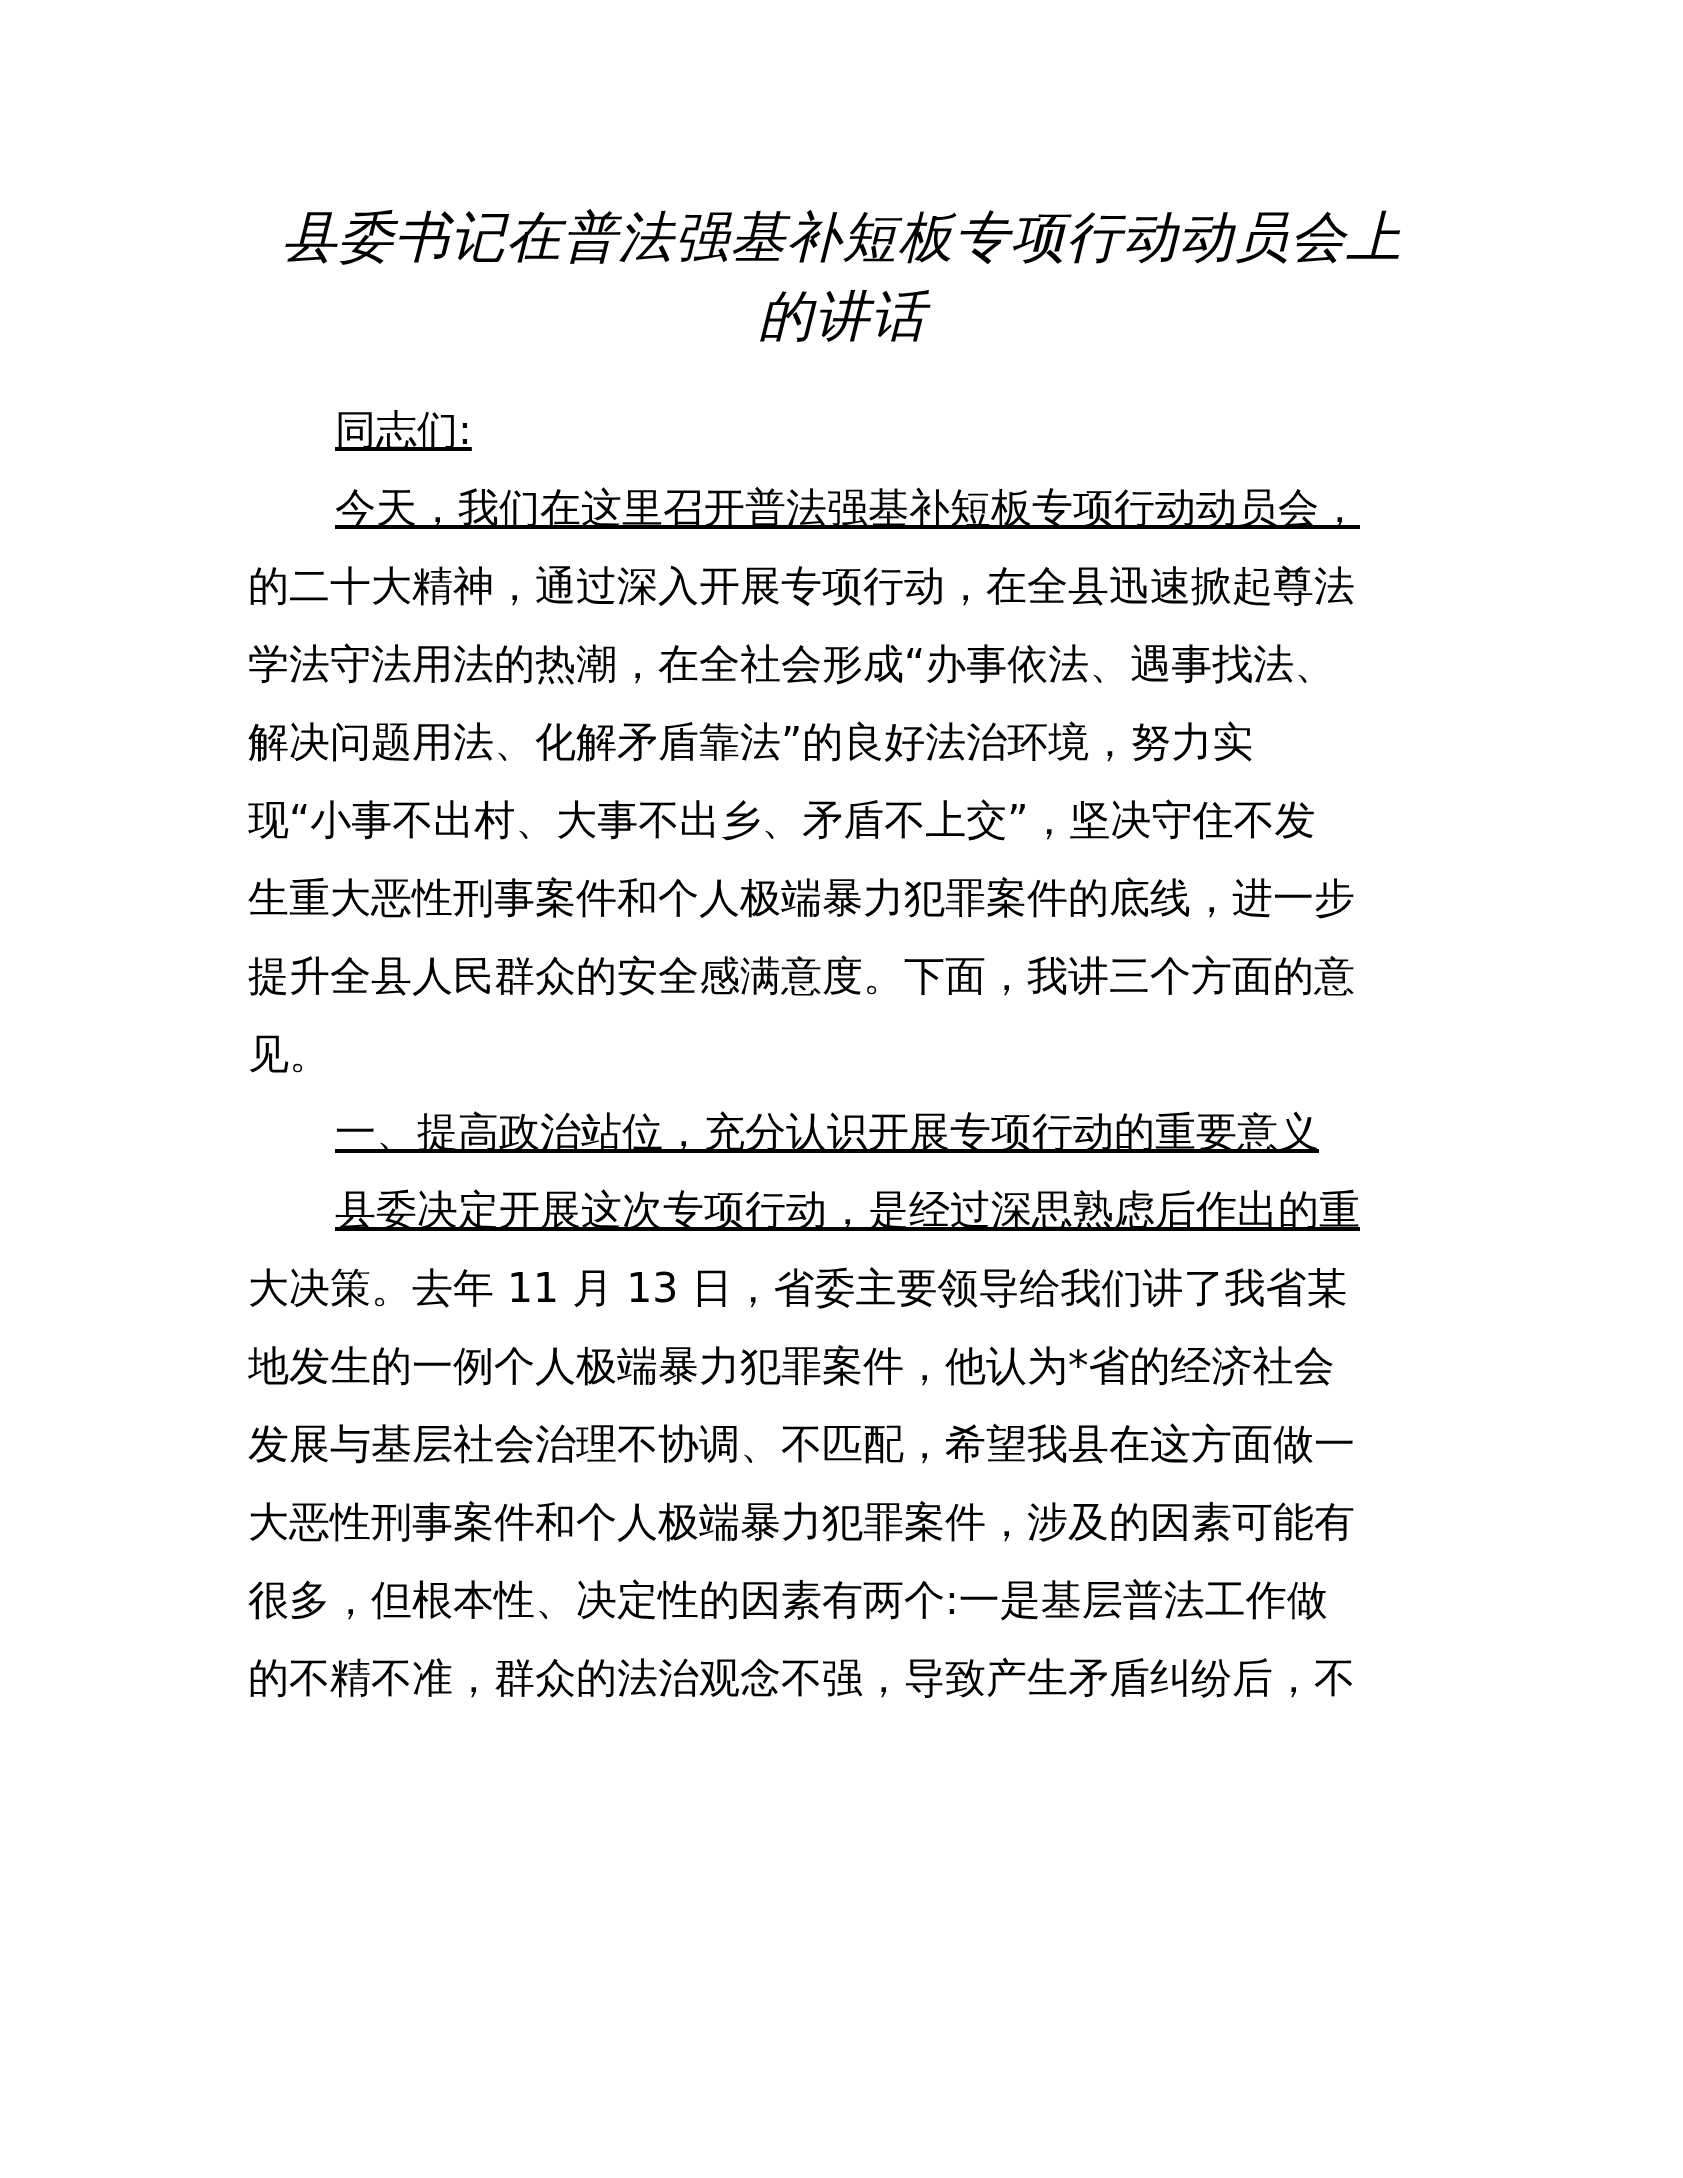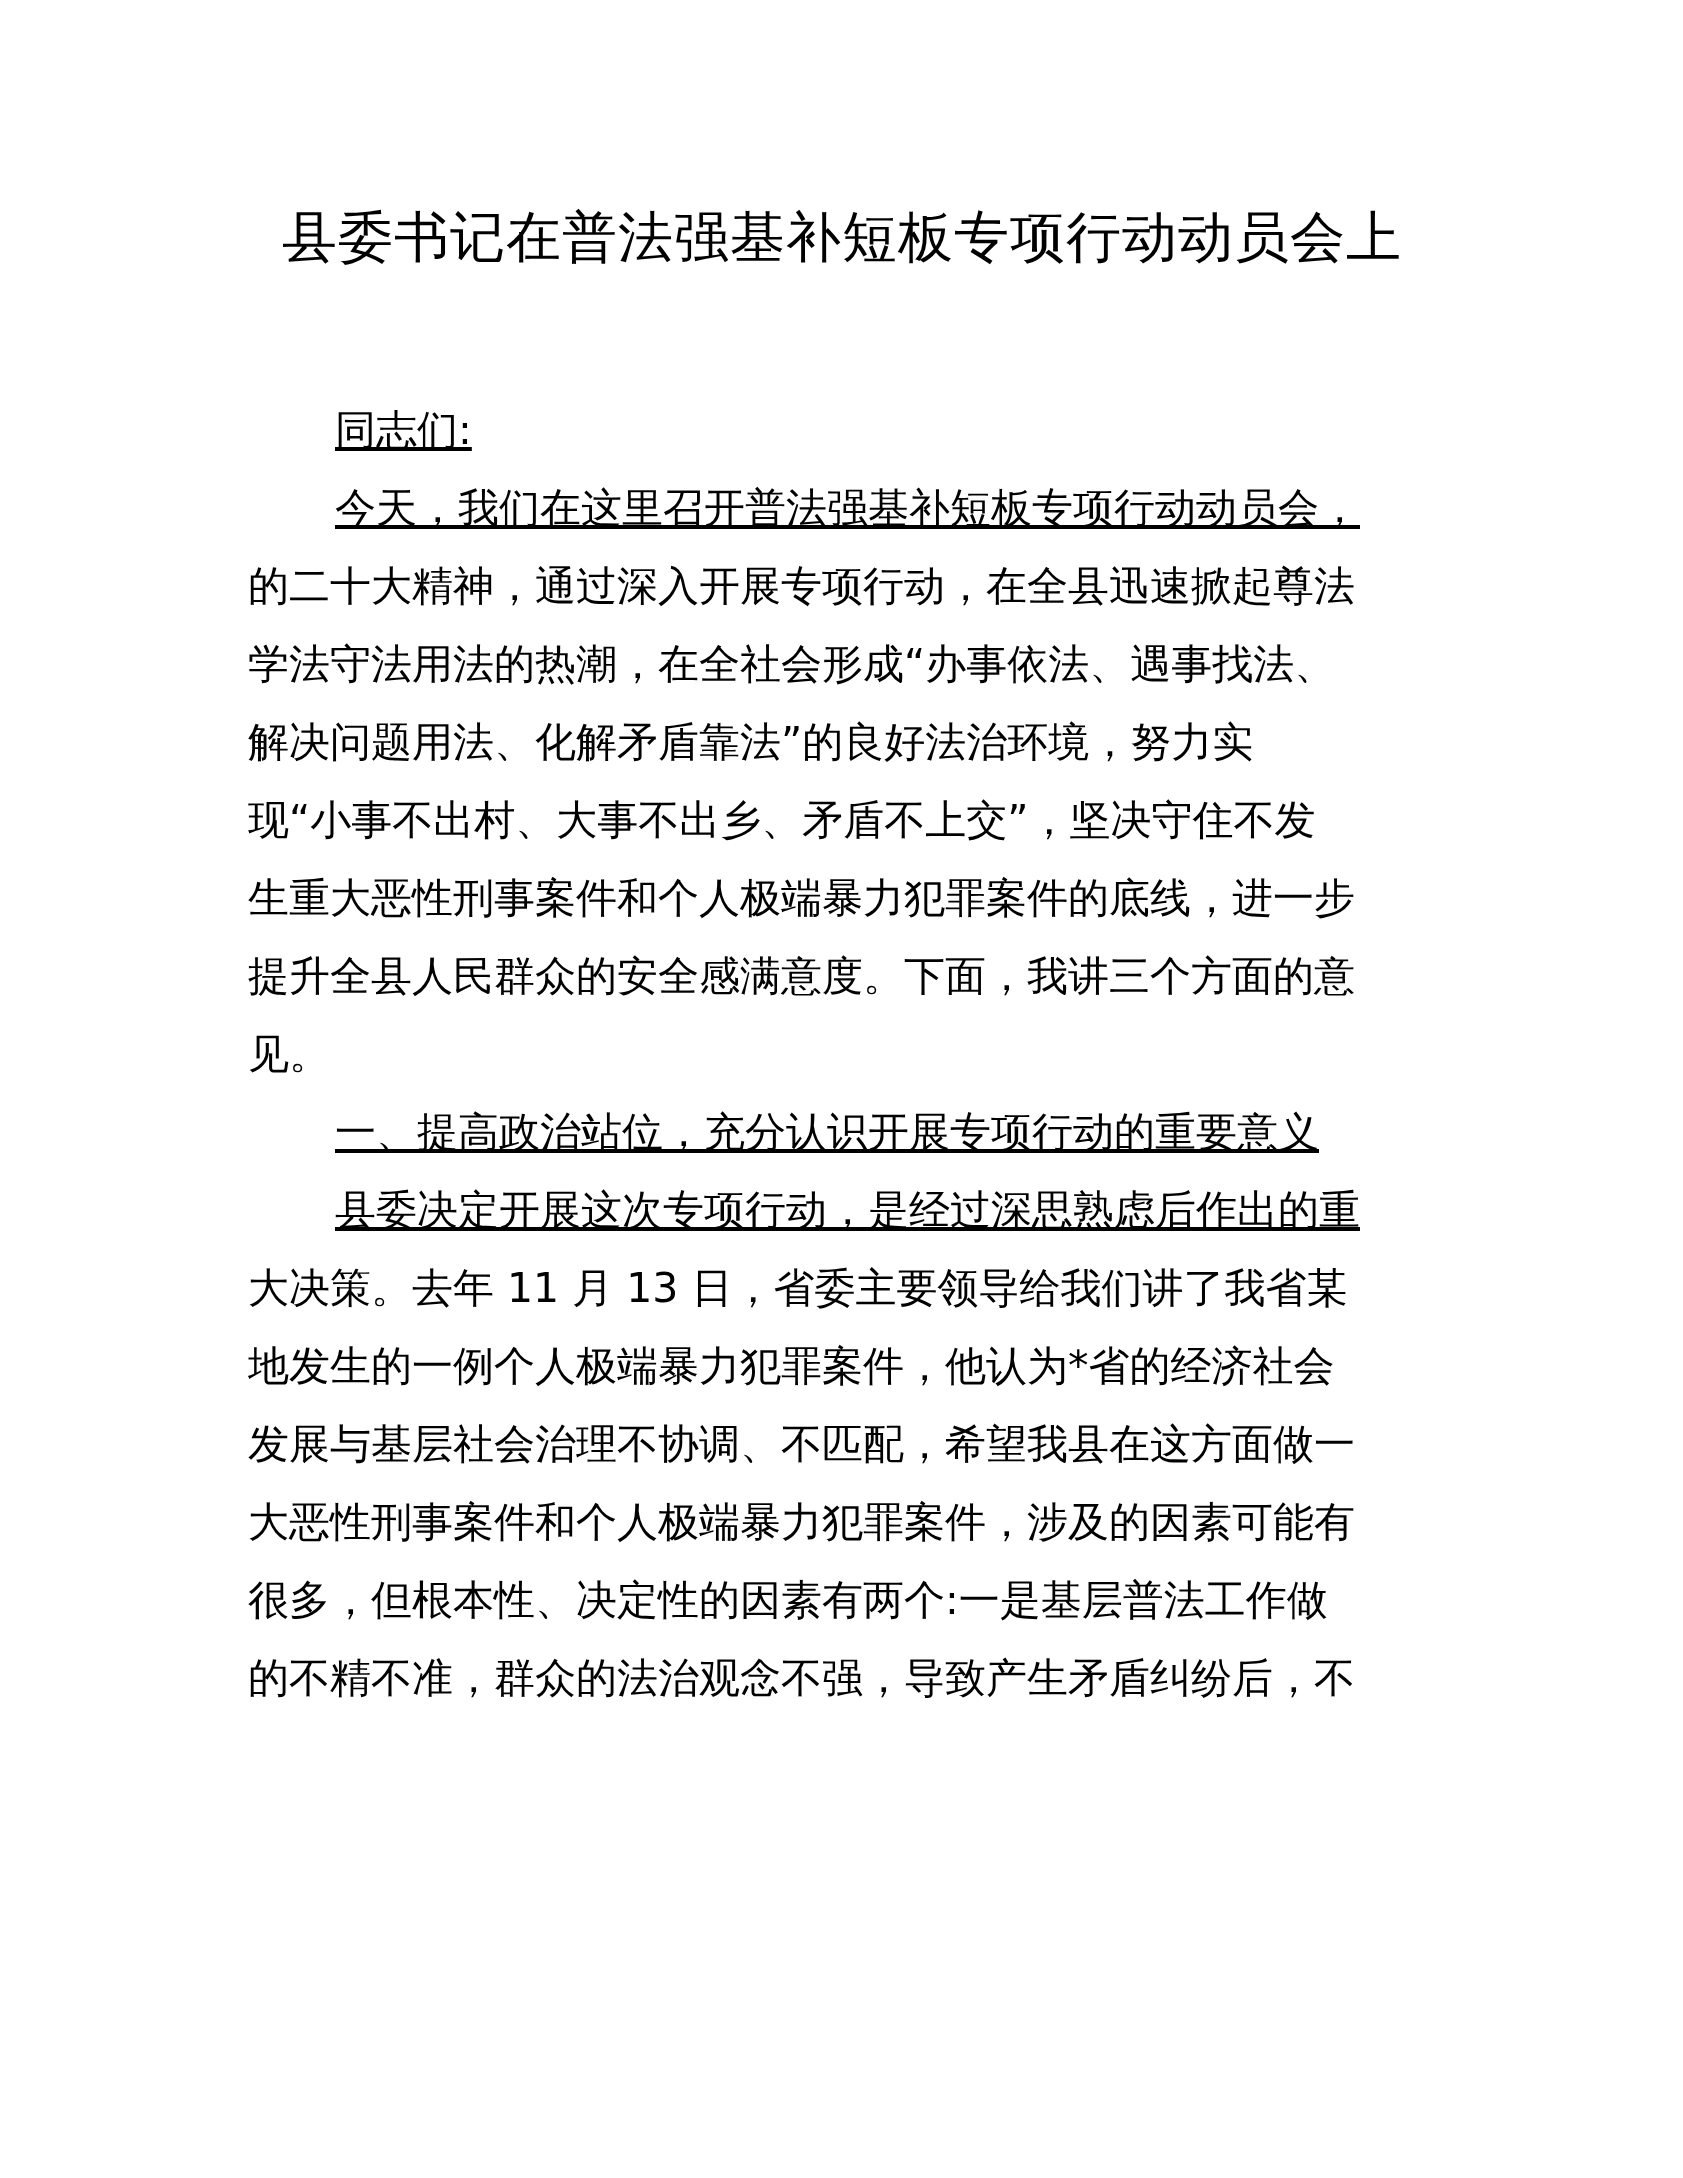--- a/index.html
+++ b/index.html
@@ -25,20 +25,21 @@
     }
     .title {
       position: absolute;
       left: 248px;
       top: 198px;
       width: 1188px;
       text-align: center;
       font-size: 55px;
       line-height: 79px;
       letter-spacing: 1px;
+      font-style: italic;
     }
     .body-text {
       position: absolute;
       left: 248px;
       top: 391px;
       width: 1188px;
       font-size: 41px;
       line-height: 78px;
     }
     .line {
@@ -51,20 +52,21 @@
       text-decoration: underline;
     }
   </style>
 </head>
 <body>
 
 <div class="page">
 
   <div class="title">
     <span class="line" style="height:79px">县委书记在普法强基补短板专项行动动员会上</span>
+    <span class="line" style="height:79px">的讲话</span>
   </div>
 
   <div class="body-text">
     <span class="line indent">同志们:</span>
 
     <div>
       <span class="line indent">今天，我们在这里召开普法强基补短板专项行动动员会，</span>
       <span class="line">的二十大精神，通过深入开展专项行动，在全县迅速掀起尊法</span>
       <span class="line">学法守法用法的热潮，在全社会形成“办事依法、遇事找法、</span>
       <span class="line">解决问题用法、化解矛盾靠法”的良好法治环境，努力实</span>

